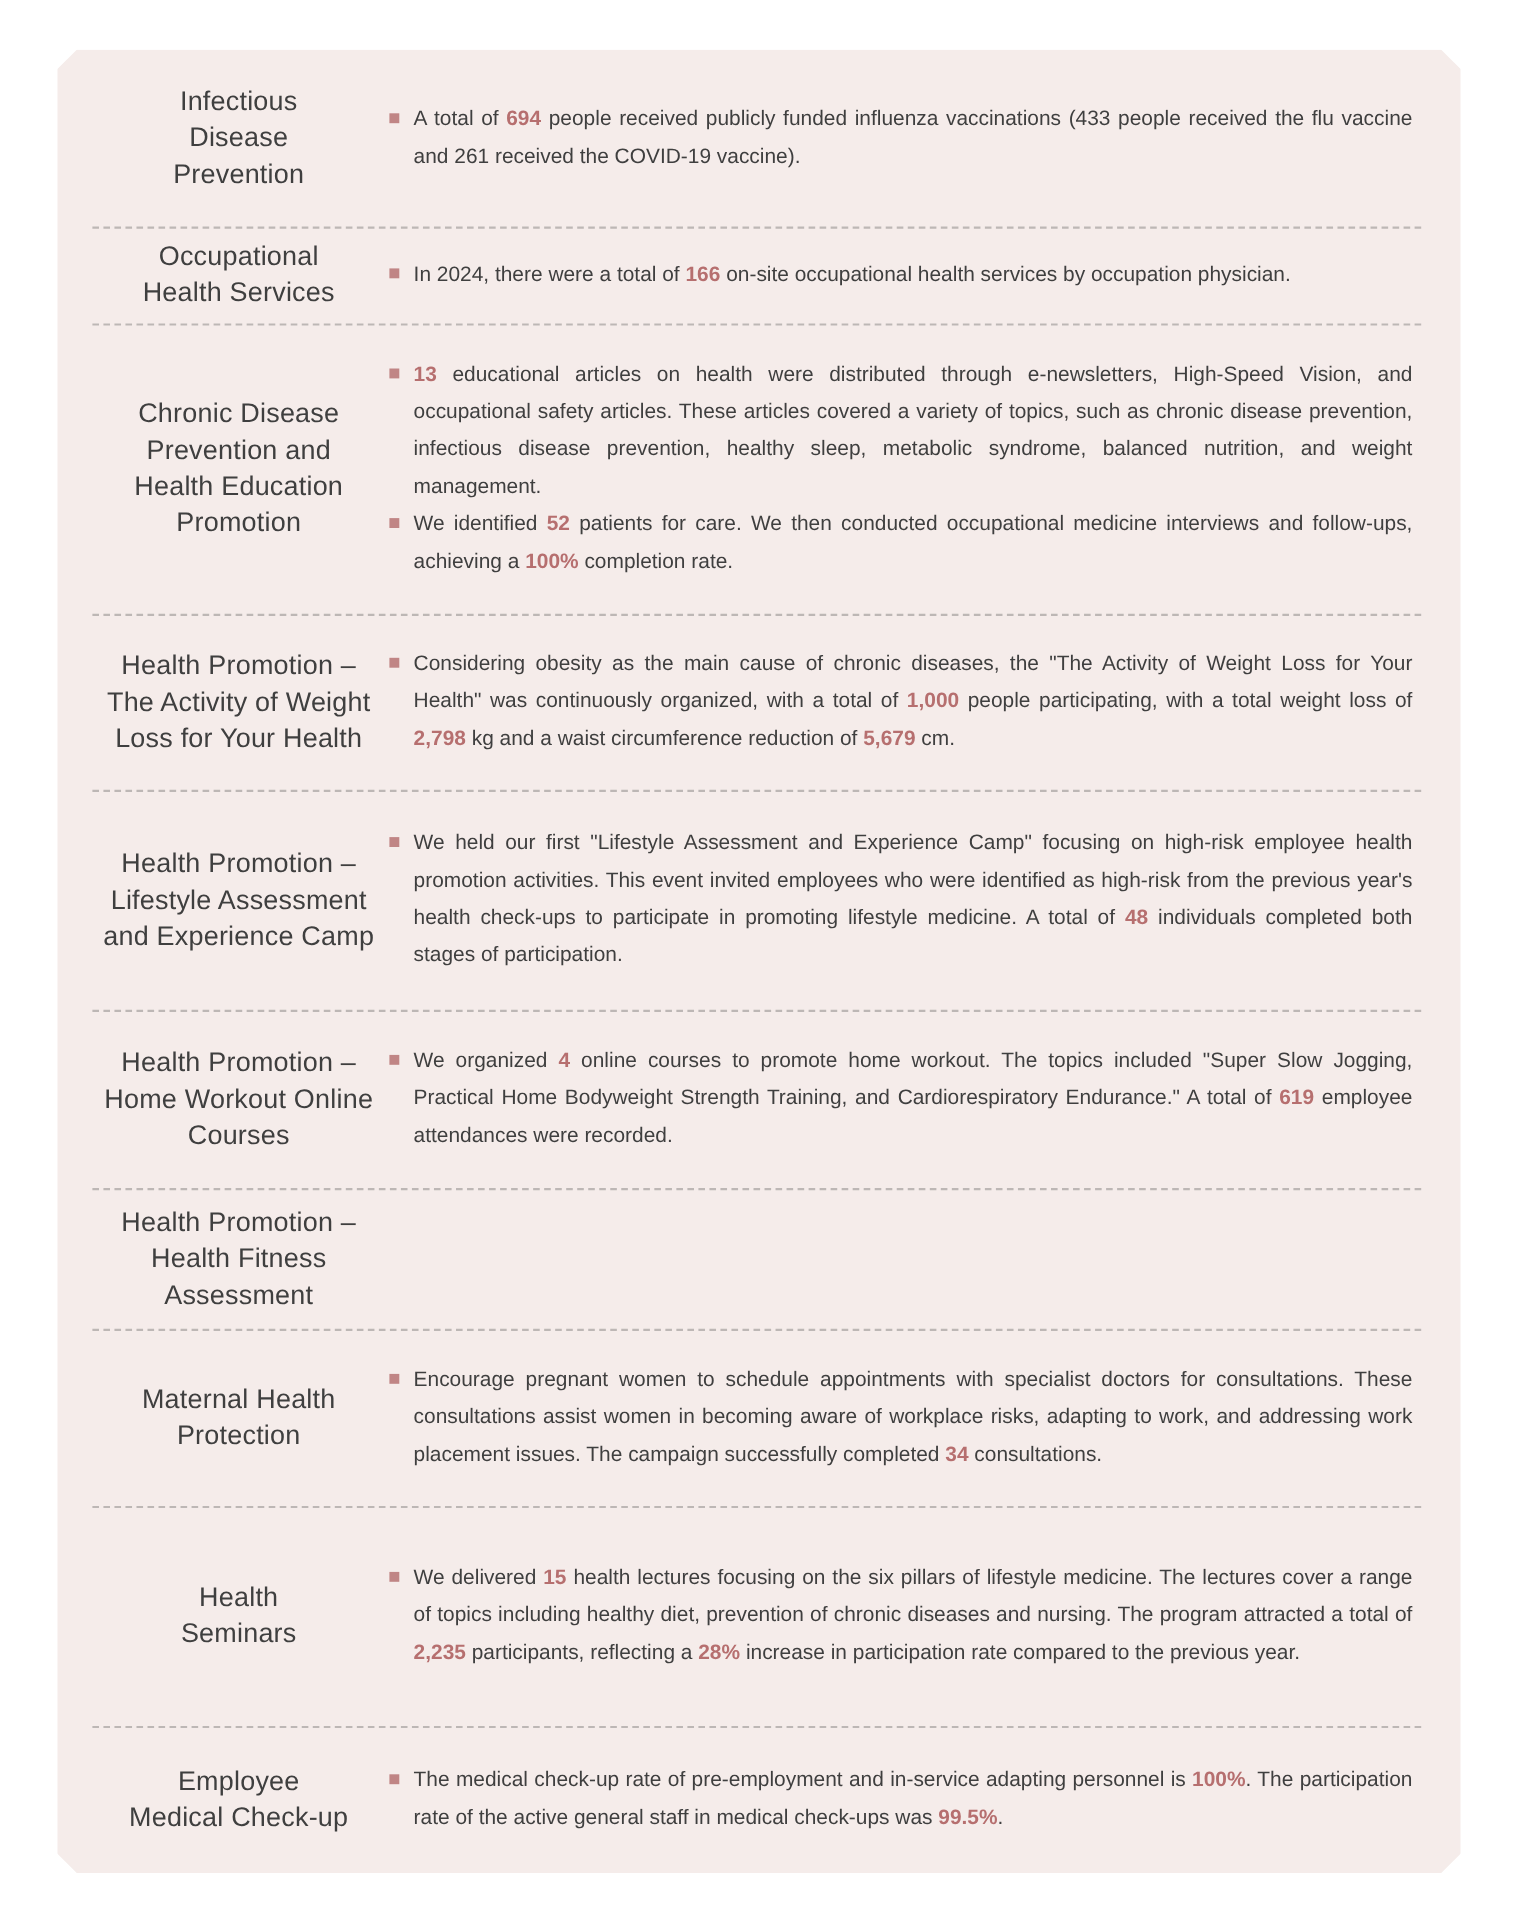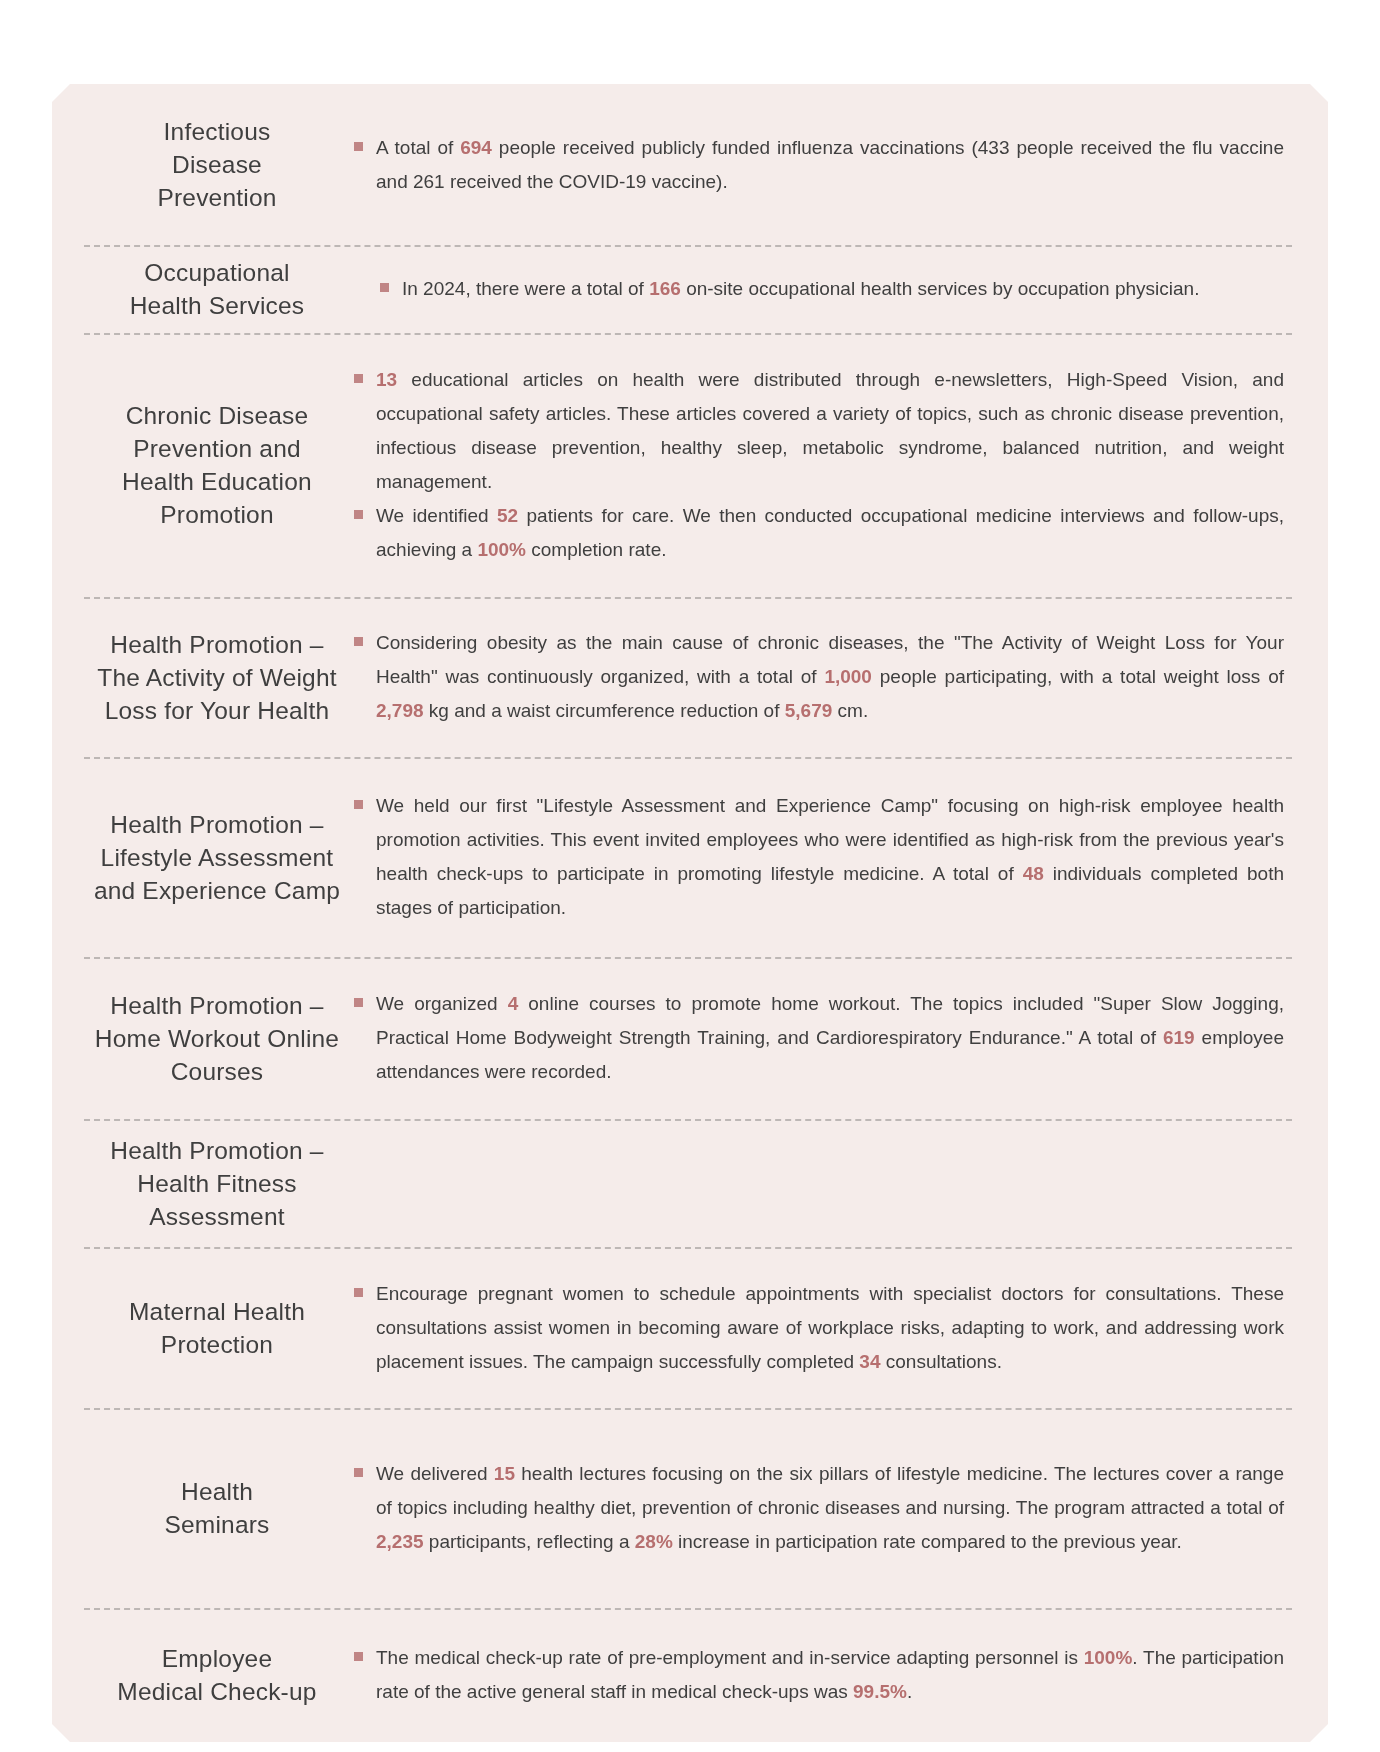--- a/index.html
+++ b/index.html
@@ -3,21 +3,20 @@
 <meta charset="utf-8">
 <style>
   html, body { margin: 0; padding: 0; background: #ffffff; }
   body { width: 1380px; height: 1752px; position: relative; overflow: hidden;
          font-family: "Liberation Sans", "DejaVu Sans", sans-serif; color: #3f3f3f; }
   .panel {
     position: absolute; left: 52px; top: 45px; width: 1276px; height: 1658px;
     background: #f5ecea;
     clip-path: polygon(18px 0, calc(100% - 18px) 0, 100% 18px, 100% calc(100% - 18px),
                        calc(100% - 18px) 100%, 18px 100%, 0 calc(100% - 18px), 0 18px);
-    margin-top: 39px;
   }
   .row {
     position: absolute; left: 32px; width: 1200px;
     display: flex; align-items: center;
   }
   .divider {
     position: absolute; left: 32px; width: 1208px; height: 0;
     border-top: 2px dashed #bdb7b5;
   }
   .label {
@@ -40,21 +39,21 @@
 <body>
 
 <div class="panel" id="panel">
     <div class="row" style="top: 4px; height: 153px;">
     <div class="label">Infectious<br>Disease<br>Prevention</div>
     <div class="content">
         <div class="bullet-item"><span>A total of </span><span class="hl">694</span><span> people received publicly funded influenza vaccinations (433 people received the flu vaccine and 261 received the COVID-19 vaccine).</span></div>
       </div>
   </div>
     <div class="divider" style="top: 161px;"></div>
-    <div class="row" style="top: 165px; height: 80px; gap: 26px;">
+    <div class="row" style="top: 165px; height: 80px;">
     <div class="label">Occupational<br>Health Services</div>
     <div class="content">
         <div class="bullet-item"><span>In 2024, there were a total of </span><span class="hl">166</span><span> on-site occupational health services by occupation physician.</span></div>
       </div>
   </div>
     <div class="divider" style="top: 249px;"></div>
     <div class="row" style="top: 253px; height: 256px;">
     <div class="label">Chronic Disease<br>Prevention and<br>Health Education<br>Promotion</div>
     <div class="content">
         <div class="bullet-item"><span class="hl">13</span><span> educational articles on health were distributed through e-newsletters, High-Speed Vision, and occupational safety articles. These articles covered a variety of topics, such as chronic disease prevention, infectious disease prevention, healthy sleep, metabolic syndrome, balanced nutrition, and weight management.</span></div>

